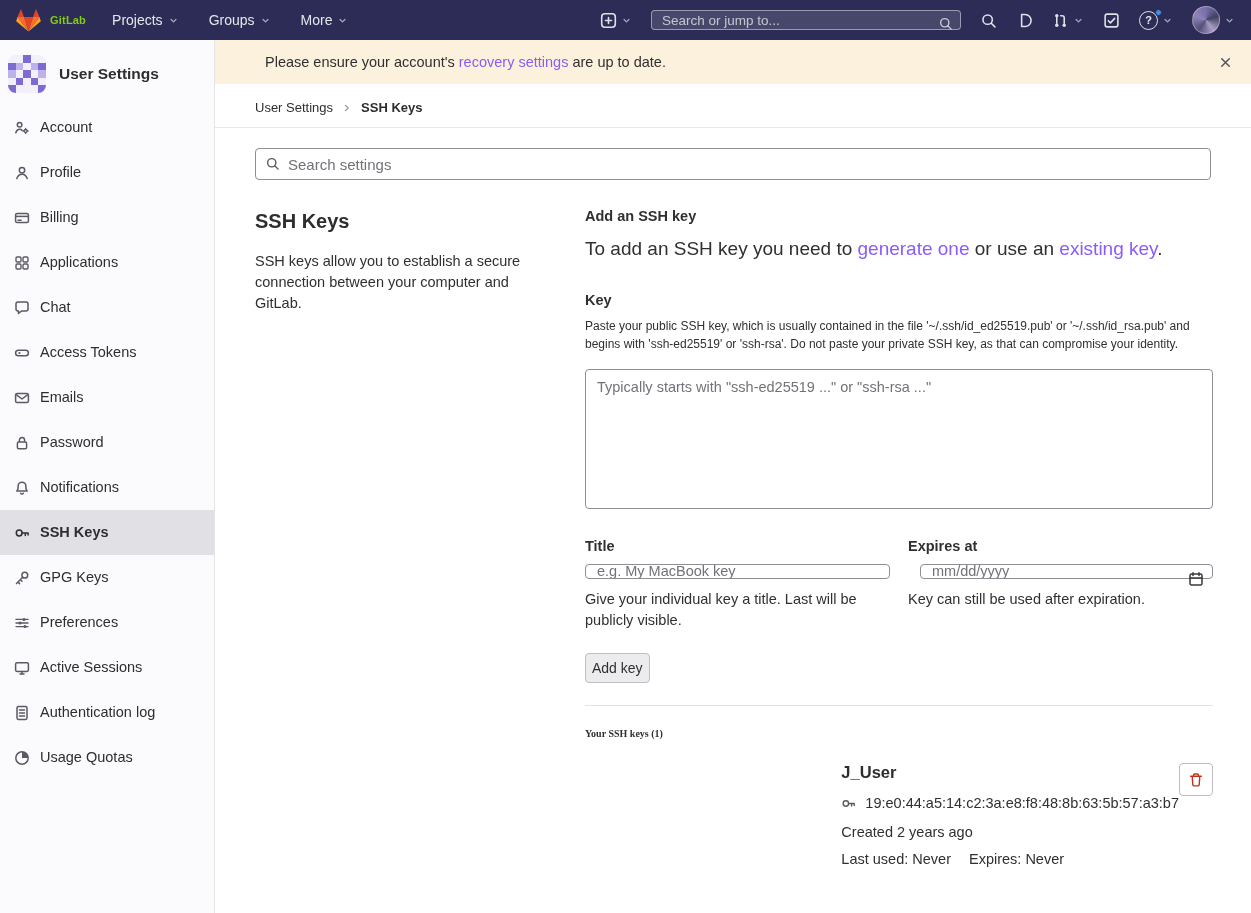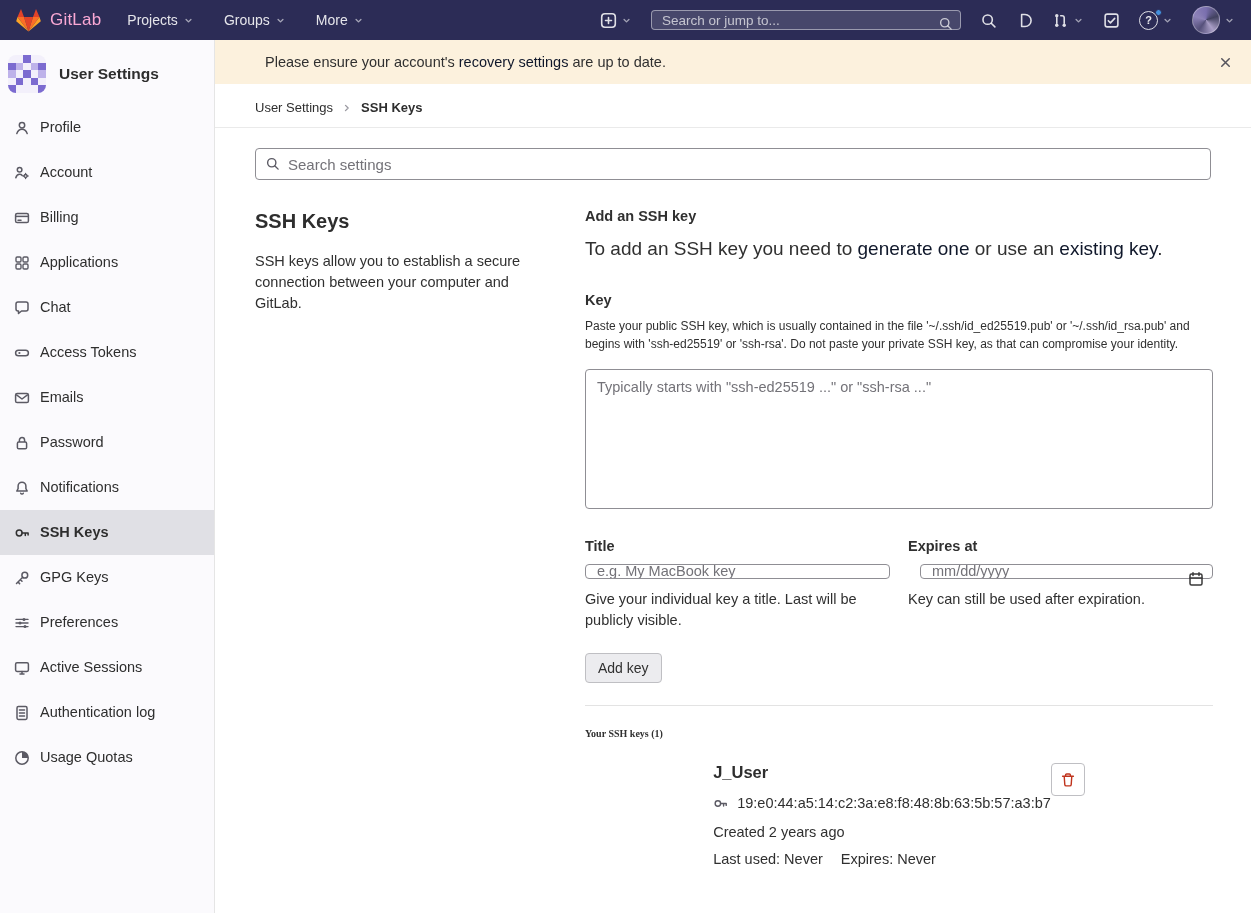--- a/index.html
+++ b/index.html
@@ -17,21 +17,21 @@
   
   .navbar {
     height: 40px;
     background: #2c2c56;
     display: flex;
     align-items: center;
     padding: 0 16px;
     color: rgba(255,255,255,0.88);
   }
   .logo { display: flex; align-items: center; gap: 9px; margin-right: 26px; cursor: pointer; }
-  .logo-text { color: #f9a8d4; font-size: 17px; font-weight: 400; letter-spacing: .2px; }
+  .logo-text { color: #84cc16; font-size: 11px; font-weight: 700; letter-spacing: .2px; }
   .nav-menu { display: flex; align-items: center; gap: 5px; margin-right: 30px; font-size: 14px; cursor: pointer; }
   .nav-menu .chev, .nav-iconbtn .chev { opacity: .65; }
   .nav-right { margin-left: auto; display: flex; align-items: center; gap: 19px; }
   .nav-iconbtn { display: flex; align-items: center; gap: 4px; color: rgba(255,255,255,0.85); cursor: pointer; }
   .nav-search { position: relative; width: 310px; }
   .nav-search input {
     width: 100%; height: 20px;
     background: rgba(255,255,255,0.13);
     border: 1px solid rgba(255,255,255,0.45);
     border-radius: 4px;
@@ -106,21 +106,21 @@
   input::placeholder, textarea::placeholder { color: #737278; opacity: 1; }
 
   .section { display: flex; padding: 24px 38px 0 40px; }
   .sec-left { width: 295px; margin-right: 35px; flex: none; }
   .sec-left h1 { font-size: 20px; font-weight: 600; margin: 6px 0 18px; color: #2e2e2e; }
   .sec-left p { font-size: 14.5px; line-height: 1.45; }
   .sec-right { flex: 1; min-width: 0; }
 
   .form-h { font-size: 14.5px; font-weight: 700; margin: 4px 0 14px; }
   .intro { margin-bottom: 32px; font-size: 19px; }
-  .link { color: #0f172a; text-decoration: none; cursor: pointer; }
+  .link { color: #8b5cf6; text-decoration: none; cursor: pointer; }
   .lbl { font-weight: 700; font-size: 14.5px; display: block; margin-bottom: 9px; }
   .key-help { font-size: 12px; line-height: 1.5; margin-bottom: 16px; }
   .key-input {
     width: 100%; height: 140px;
     border: 1px solid #8f8e94; border-radius: 4px;
     padding: 9px 11px; font-family: inherit; font-size: 14.5px;
     color: #303030; resize: none; outline: none;
   }
   .form-row { display: flex; gap: 18px; margin-top: 26px; }
   .form-col { flex: 1; min-width: 0; }
@@ -129,27 +129,27 @@
     border: 1px solid #8f8e94; border-radius: 4px;
     padding: 0 11px; font-size: 14.5px; color: #303030;
     font-family: inherit; outline: none;
   }
   .date-wrap { position: relative; padding-left: 12px; }
   .date-wrap .cal { position: absolute; right: 9px; top: 8px; color: #3a3a3a; cursor: pointer; }
   .hint { margin-top: 10px; font-size: 14.5px; line-height: 1.45; }
   .btn {
     margin-top: 22px; display: inline-block;
     background: #ececef; border: 1px solid #bfbfc3; border-radius: 4px;
-    padding: 6px 12px; font-size: 14px; color: #303030;
+    padding: 6px 6px; font-size: 14px; color: #303030;
     cursor: pointer; font-family: inherit;
   }
   .divider { border: none; border-top: 1px solid #e3e3e3; margin: 22px 0 22px; }
   .list-h { font-weight: 700; font-size: 10px; margin-bottom: 24px; font-family: Liberation Serif, serif; }
 
-  .key-item { display: flex; align-items: flex-start; justify-content: center; }
+  .key-item { display: flex; align-items: flex-start; justify-content: flex-end; }
   .key-title { font-size: 16.5px; font-weight: 600; margin-bottom: 13px; color: #2e2e2e; }
   .fp-row { display: flex; align-items: center; gap: 9px; font-size: 14.5px; }
   .fp-row .ic { color: #5b5a64; flex: none; }
   .key-meta { margin-top: 13px; font-size: 14.5px; }
   .key-meta2 { margin-top: 11px; font-size: 14.5px; display: flex; gap: 18px; }
   .del-btn {
     width: 34px; height: 33px;
     border: 1px solid #bfbfc3; border-radius: 4px; background: #fff;
     display: flex; align-items: center; justify-content: center;
     color: #c0341d; cursor: pointer; flex: none;
@@ -373,32 +373,32 @@
           <rect x="0" y="4" width="1" height="1" fill="#7c6bd0"></rect>
           <rect x="4" y="4" width="1" height="1" fill="#7c6bd0"></rect>
         </svg>
       </span>
       <span class="sb-title">User Settings</span>
     </div>
     <nav class="sb-nav">
       <a>
         <span class="sb-ic">
             <svg width="16" height="16">
+              <use href="#i-account"></use>
+            </svg>
+          </span>
+        <span>Account</span>
+      </a>
+      <a>
+        <span class="sb-ic">
+            <svg width="16" height="16">
               <use href="#i-profile"></use>
             </svg>
           </span>
         <span>Profile</span>
-      </a>
-      <a>
-        <span class="sb-ic">
-            <svg width="16" height="16">
-              <use href="#i-account"></use>
-            </svg>
-          </span>
-        <span>Account</span>
       </a>
       <a>
         <span class="sb-ic">
             <svg width="16" height="16">
               <use href="#i-billing"></use>
             </svg>
           </span>
         <span>Billing</span>
       </a>
       <a>

